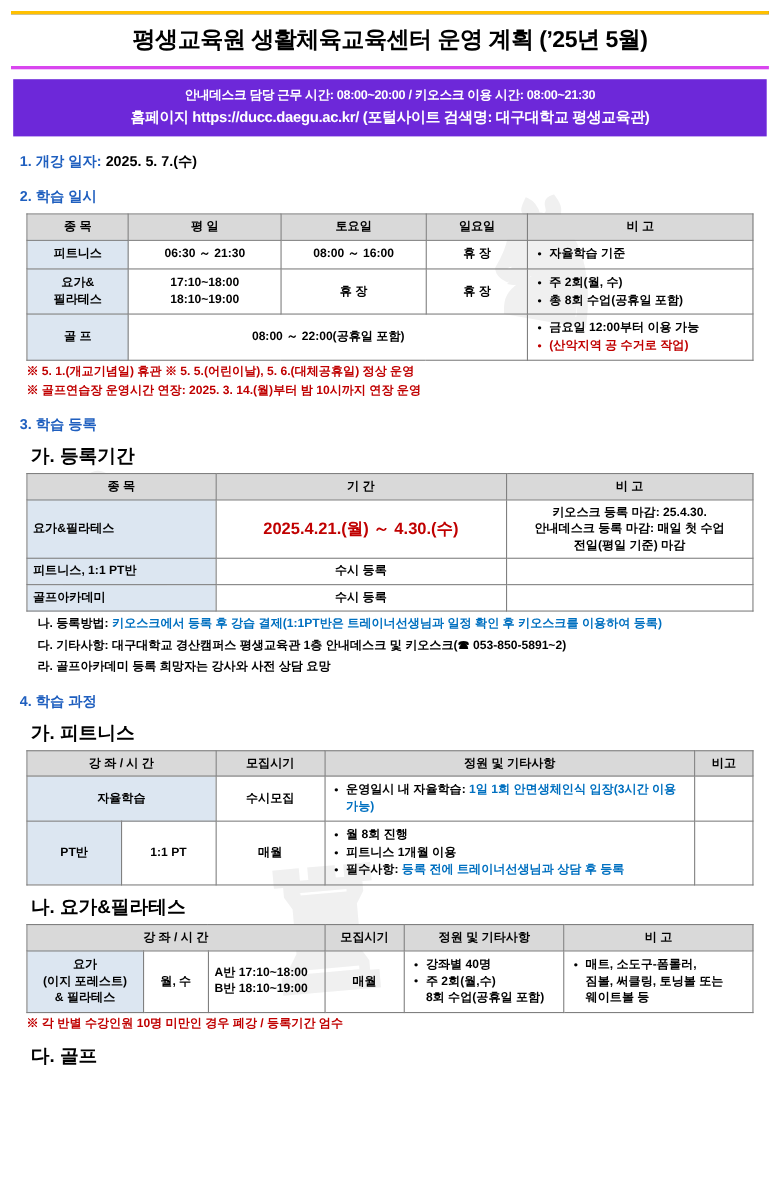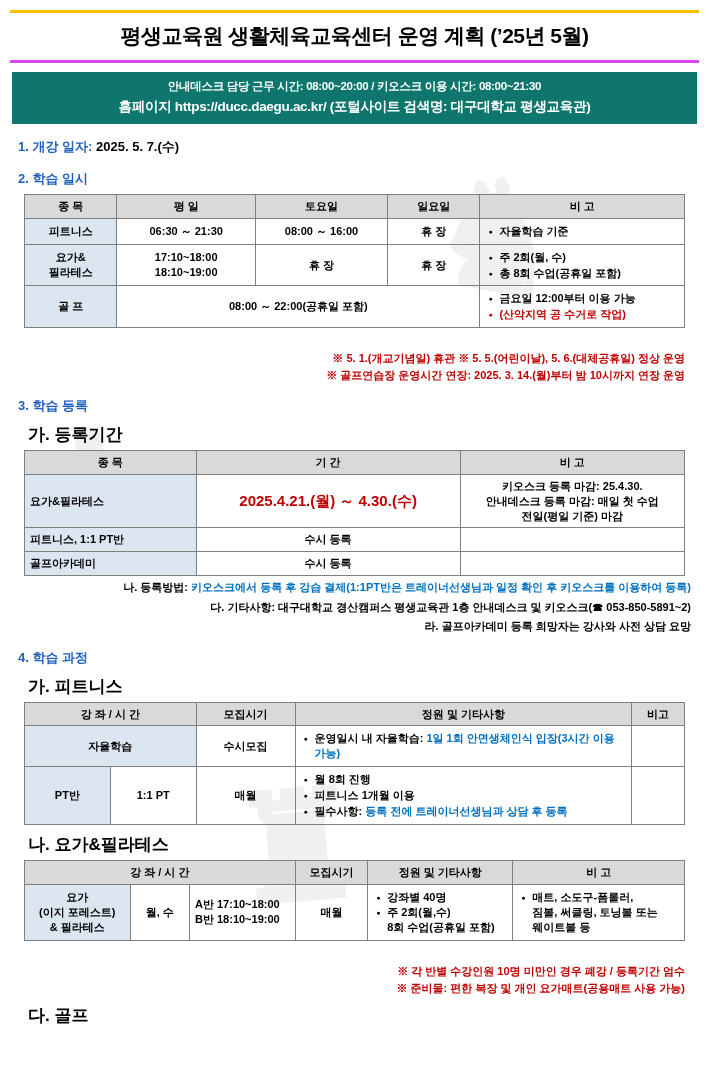--- a/index.html
+++ b/index.html
@@ -57,21 +57,21 @@
   .title {
     font-size: 21px;
     font-weight: bold;
     letter-spacing: -0.5px;
     color: #000;
   }
 
   
   .infobox {
     margin: 9px 12px 0 12px;
-    background: #0f766e;
+    background: #6d28d9;
     color: #fff;
     text-align: center;
     padding: 7px 4px 8px 4px;
     position: relative;
     z-index: 2;
   }
   .infobox .line1 { font-size: 11.5px; font-weight: bold; letter-spacing: -0.3px; }
   .infobox .line2 { font-size: 13.5px; font-weight: bold; margin-top: 4px; letter-spacing: -0.3px; }
 
   .sec-head {
@@ -115,27 +115,26 @@
   .blue { color: #0070c0; }
   .bold { font-weight: bold; }
   .big-red { color: #c00000; font-weight: bold; font-size: 15px; }
 
   .note {
     font-size: 11px;
     margin: 5px 6px 0 6px;
     line-height: 1.5;
     font-weight: bold;
   }
-  .notelist { margin-top: 22px; text-align: right; }
+  .notelist { margin-top: 2px; }
   .lvl3 {
     margin: 3px 0 0 16px;
     font-size: 11px;
     font-weight: bold;
     line-height: 1.5;
-    text-align: right;
   }
 </style>
 </head>
 <body>
 
 <div class="page">
 
   <div class="watermark wm1">♟</div>
   <div class="watermark wm2">♞</div>
   <div class="watermark wm3">♜</div>
@@ -304,18 +303,17 @@
 짐볼, 써클링, 토닝볼 또는
 웨이트볼 등</div>
           </td>
         </tr>
       </tbody>
         </table>
     </div>
 
     <div class="note red notelist">
       <div>※ 각 반별 수강인원 10명 미만인 경우 폐강 / 등록기간 엄수</div>
-      <div>※ 준비물: 편한 복장 및 개인 요가매트(공용매트 사용 가능)</div>
     </div>
     <div class="sub-head">다. 골프</div>
 
   </div>
 </div>
 
 </body></html>

